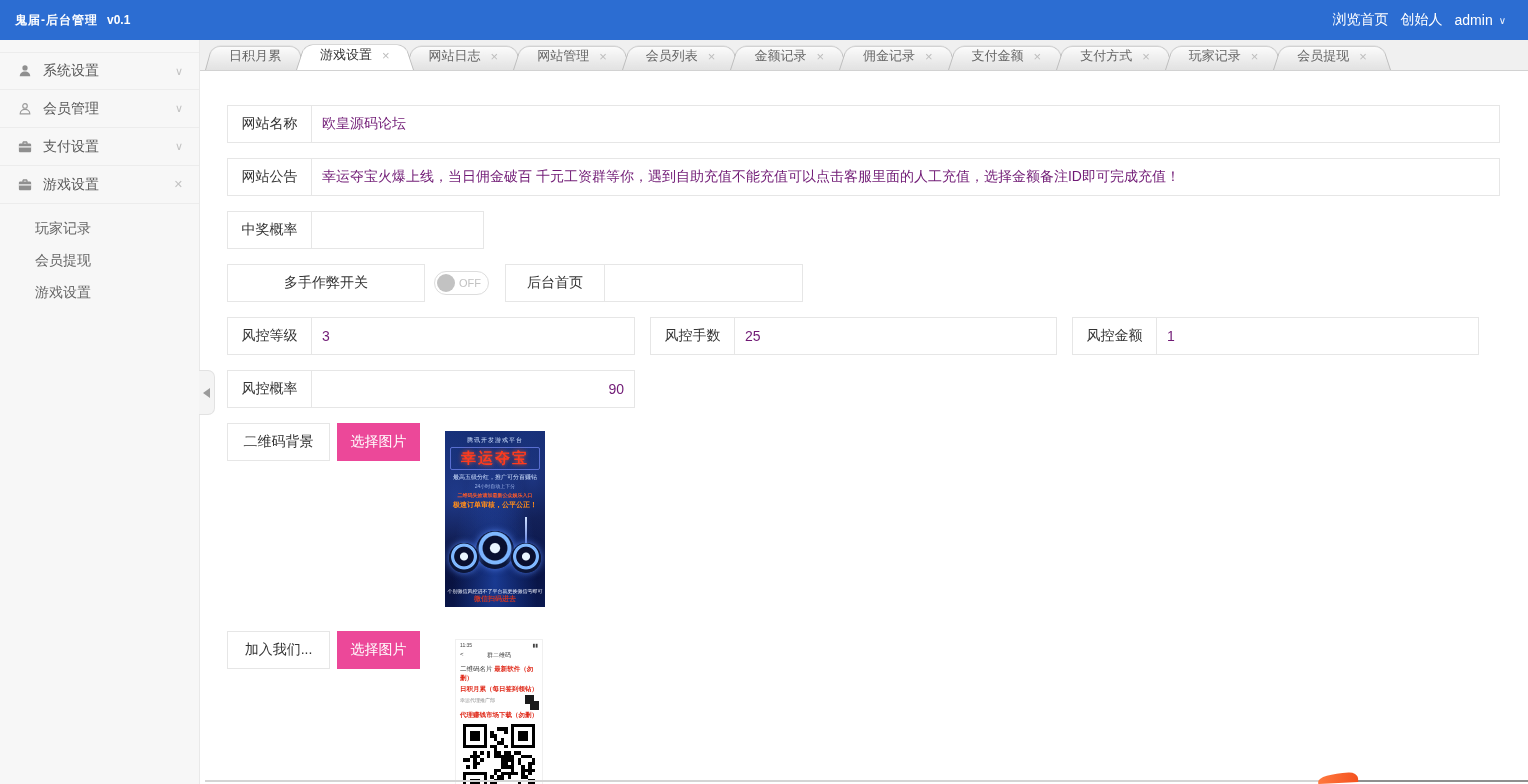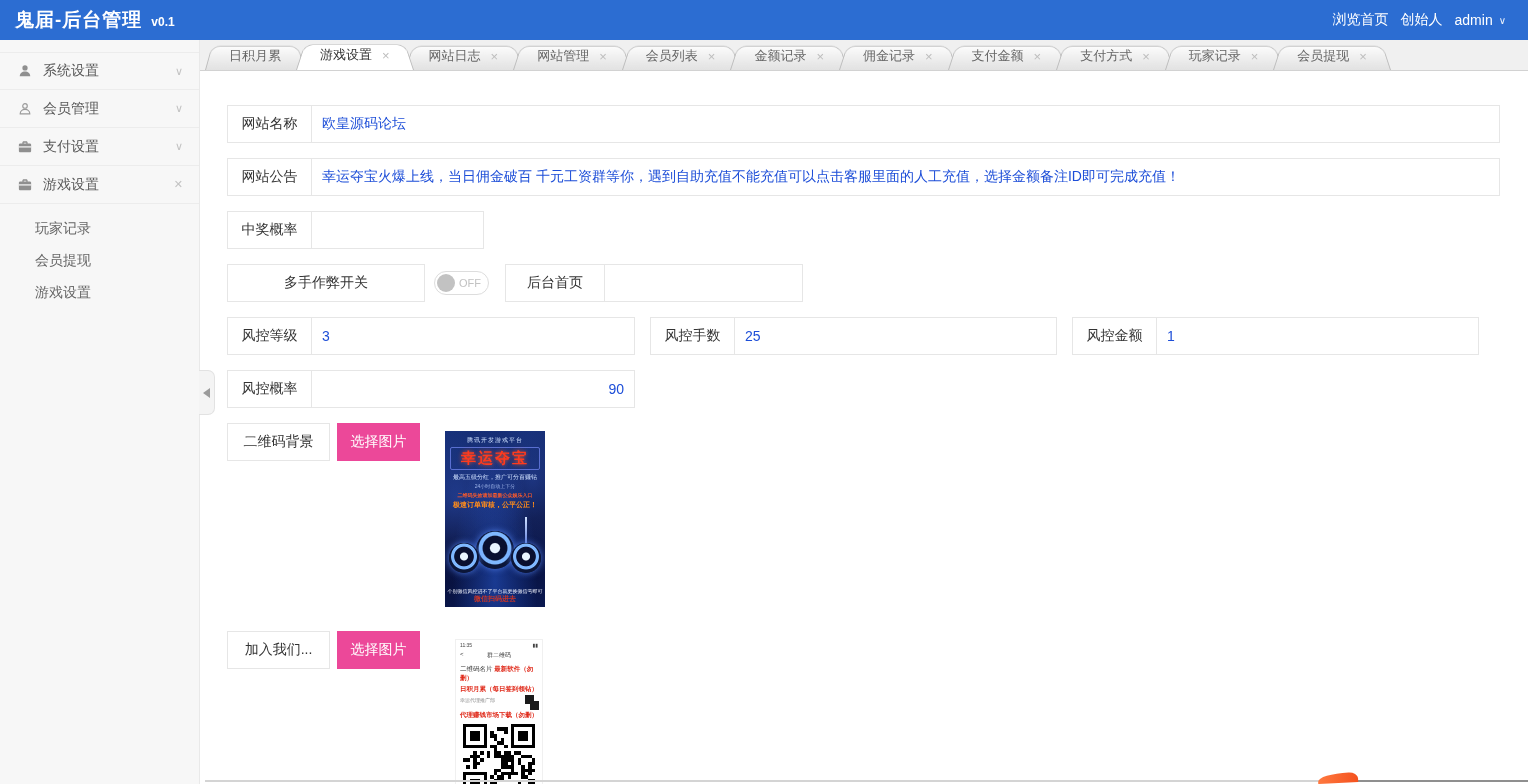--- a/index.html
+++ b/index.html
@@ -4,21 +4,21 @@
 <style>
   * { margin:0; padding:0; box-sizing:border-box; }
   html,body { width:1528px; height:784px; overflow:hidden; background:#fff;
     font-family:"Liberation Sans","DejaVu Sans",sans-serif; position:relative; }
 
   
   .topbar { position:absolute; top:0; left:0; right:0; height:40px; background:#2c6dd2;
     color:#fff; display:flex; align-items:center; justify-content:space-between;
     padding:0 22px 0 15px; z-index:20; }
   .brand { display:flex; align-items:baseline; gap:9px; }
-  .brand-name { font-size:19px; font-weight:bold; letter-spacing:1px;text-align:right; }
+  .brand-name { font-size:12px; font-weight:bold; letter-spacing:1px;text-align:right; }
   .brand-ver { font-size:12px; font-weight:bold; }
   .topnav { display:flex; align-items:center; gap:12px; font-size:14px; }
   .topnav a { color:#fff; text-decoration:none; cursor:pointer; }
   .user-wrap { display:flex; align-items:center; gap:6px; cursor:pointer; }
   .user-chev { font-size:10px; opacity:.9; }
 
   
   .sidebar { position:absolute; top:40px; left:0; bottom:0; width:200px;
     background:#f7f7f7; border-right:1px solid #e9e9e9; padding-top:12px; z-index:5; }
   .side-item { height:38px; display:flex; align-items:center; padding:0 16px 0 18px;
@@ -54,21 +54,21 @@
   .tab.active::before { background:#fff; }
   .tab-x { color:#bdbdbd; font-size:13px; cursor:pointer; }
 
   
   .content { position:absolute; top:31px; left:0; right:0; bottom:0; background:#fff;
     padding:34px 0 0 27px; overflow:hidden; }
   .grp { display:flex; align-items:flex-start; margin-bottom:15px; }
   .lbl { height:38px; border:1px solid #e6e6e6; background:#fff; display:flex;
     align-items:center; justify-content:center; font-size:14px; color:#333; flex:none; }
   .inp { height:38px; border:1px solid #e6e6e6; border-left:none; padding:0 10px;
-    font-size:14px; color:#1d4ed8; outline:none; flex:none; background:#fff; }
+    font-size:14px; color:#701a75; outline:none; flex:none; background:#fff; }
   .w-lbl { width:85px; }
   .row-wide .inp { width:1188px; }
   .row-small .inp { width:172px; }
   .lbl-switchbox { width:198px; }
   .switch { width:55px; height:24px; border:1px solid #ddd; border-radius:13px;
     background:#fff; display:flex; align-items:center; padding:2px 4px 2px 2px;
     margin:7px 0 0 9px; cursor:pointer; flex:none; }
   .knob { width:18px; height:18px; border-radius:50%; background:#c2c2c2; flex:none; }
   .sw-txt { font-size:11px; color:#c2c2c2; margin-left:4px; }
   .grp-hands { margin-left:16px; display:flex; }

